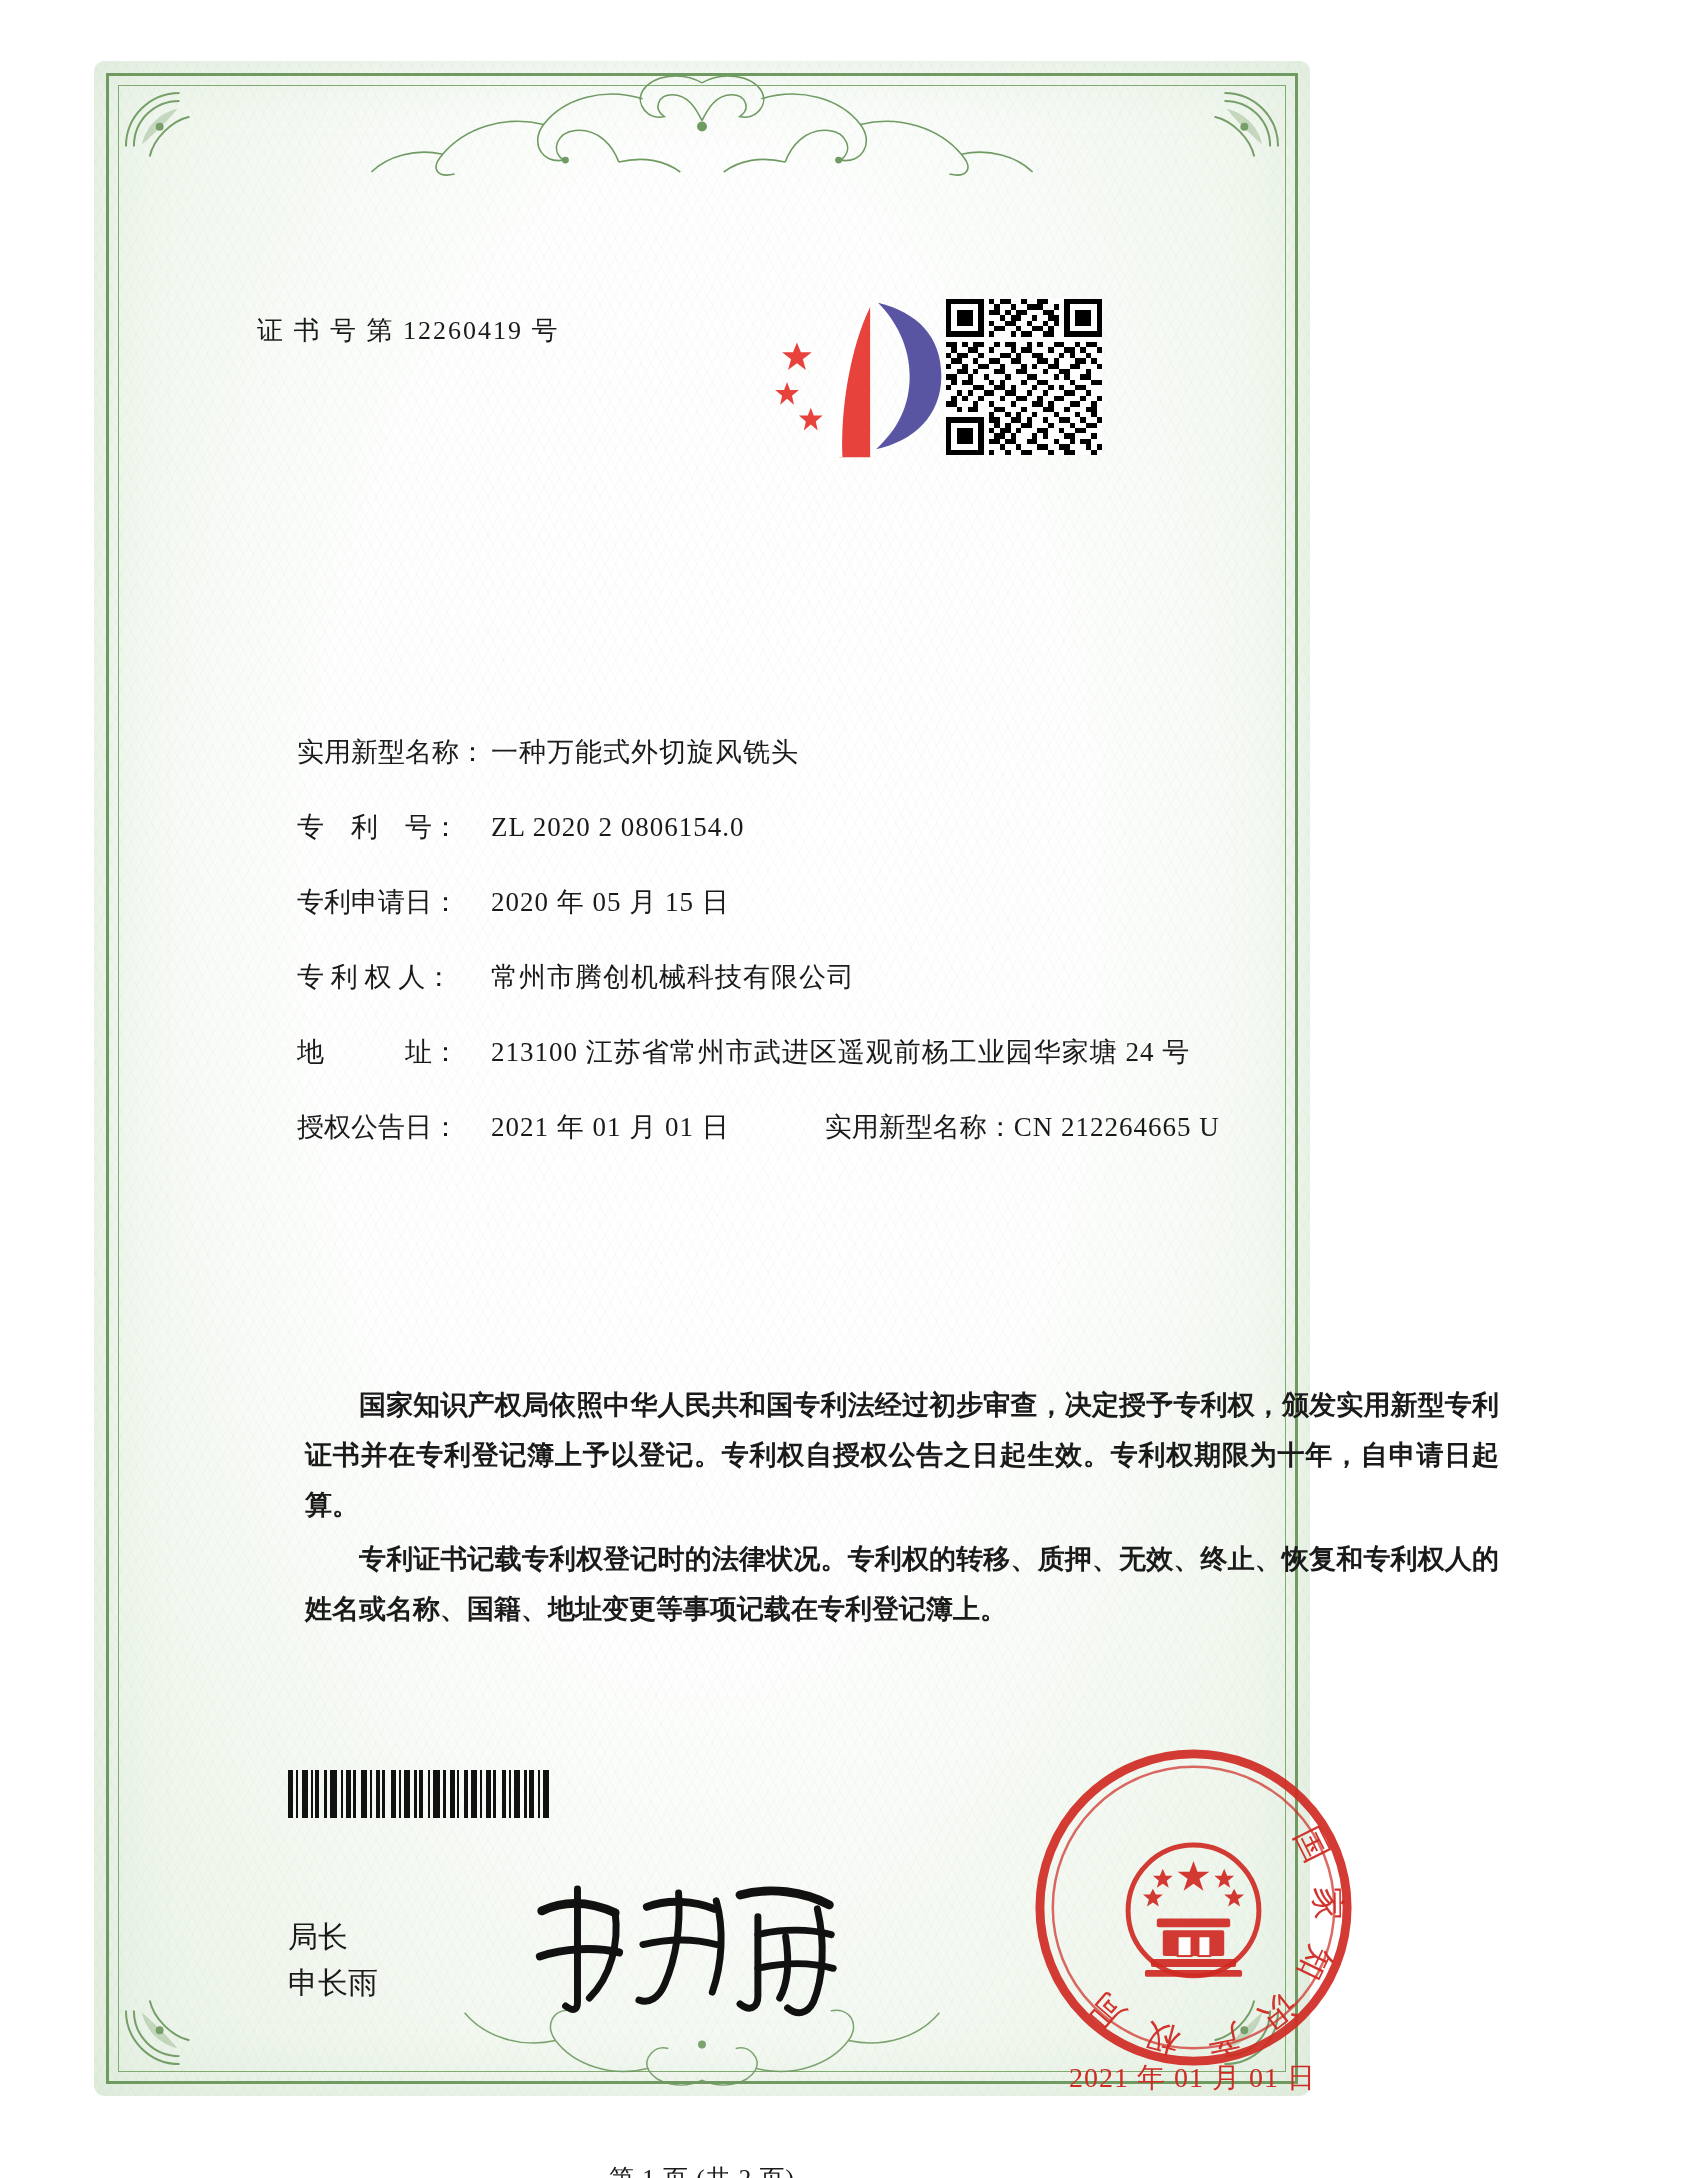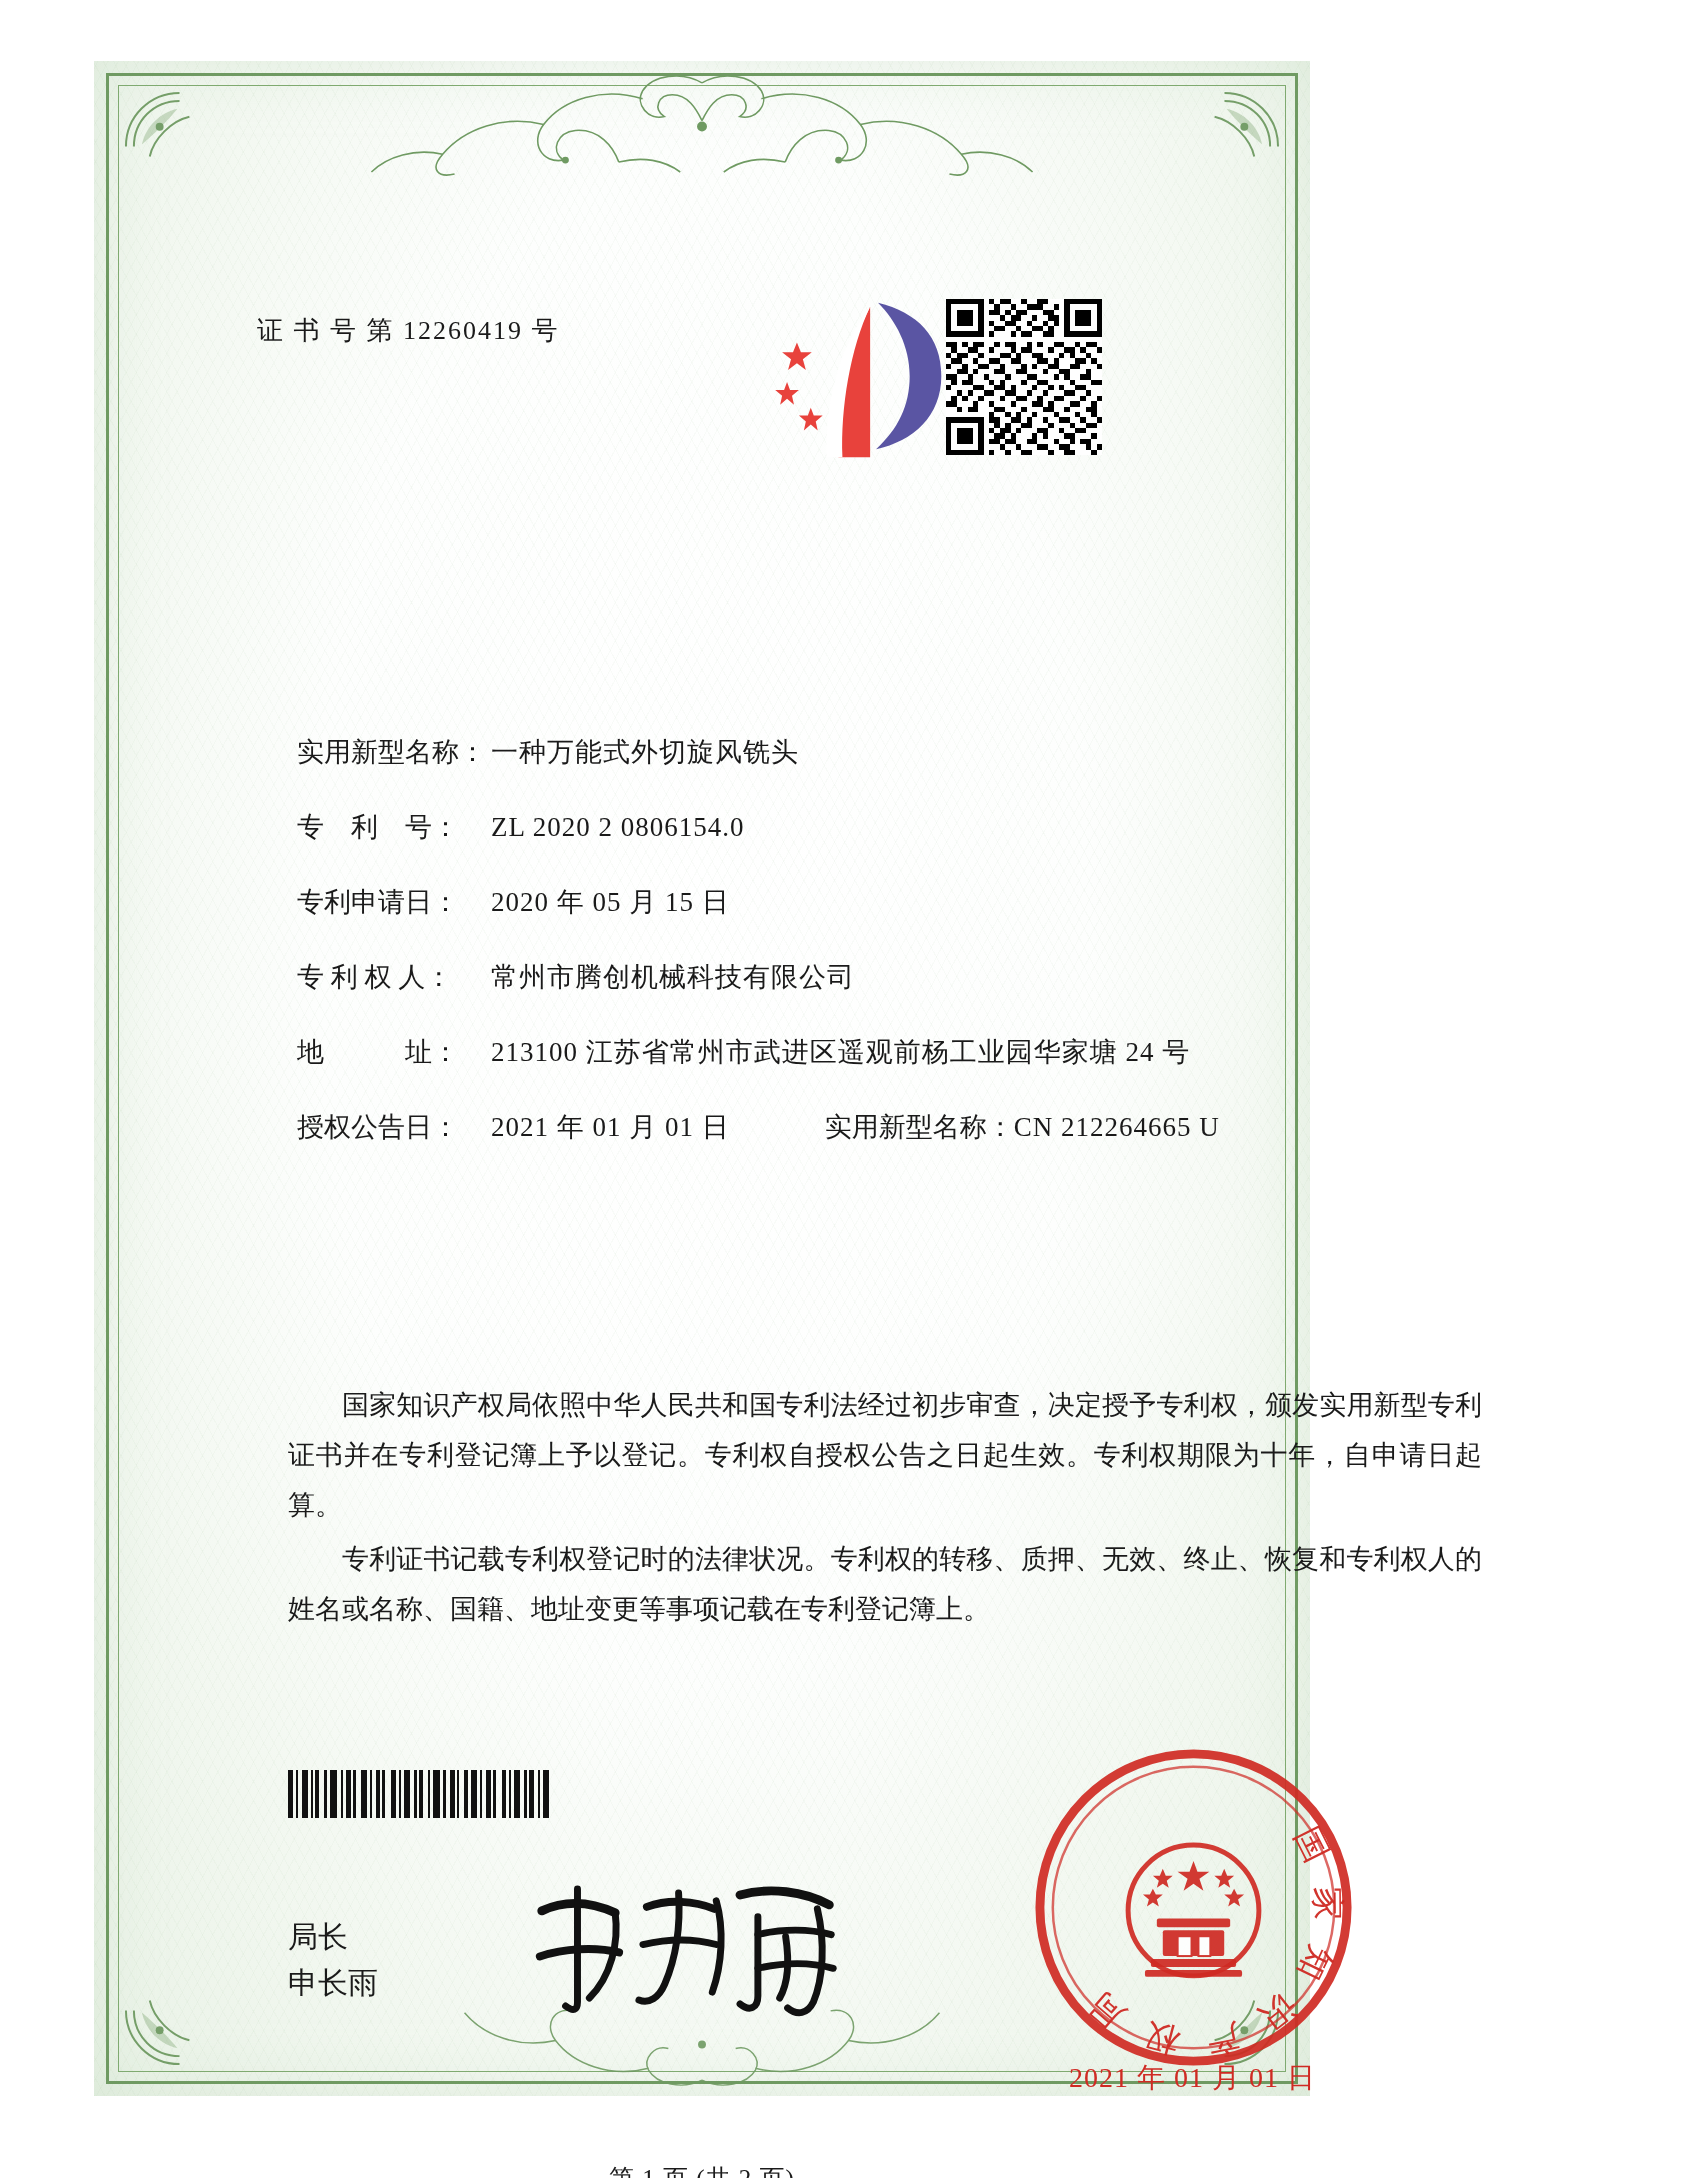--- a/index.html
+++ b/index.html
@@ -23,20 +23,21 @@
     width: 1683px; height: 2178px;
     background: #ffffff;
   }
   .cert {
     position: absolute;
     left: 94px; top: 61px;
     width: 1216px; height: 2035px;
     background:
       radial-gradient(ellipse at 50% 42%, #ffffff 0%, #fdfefd 45%, #f3f8f1 72%, #e9f2e6 100%);
     box-shadow: inset 0 0 69px rgba(190,215,185,0.35);
+    border-radius: 11px;
   }
   
   .cert::before {
     content: "";
     position: absolute;
     inset: 0;
     background:
       repeating-linear-gradient(62deg, rgba(120,170,110,0.045) 0px, rgba(120,170,110,0.045) 1px, transparent 1px, transparent 9px),
       repeating-linear-gradient(-62deg, rgba(120,170,110,0.045) 0px, rgba(120,170,110,0.045) 1px, transparent 1px, transparent 9px);
     pointer-events: none;
@@ -135,25 +136,26 @@
   .field-value {
     letter-spacing: 1px;
   }
   .field-row.dual .second-label {
     margin-left: 95px;
   }
 
   
   .paras {
     position: absolute;
-    left: 194px; top: 1319px;
+    left: 211px; top: 1319px;
     width: 1194px;
     font-size: 27px;
     line-height: 50px;
     text-align: justify;
+    font-weight: bold;
   }
   .para { text-indent: 2em; margin: 0 0 4px 0; }
 
   
   .barcode {
     position: absolute;
     left: 194px; top: 1709px;
     width: 416px; height: 48px;
     display: flex;
     align-items: stretch;

